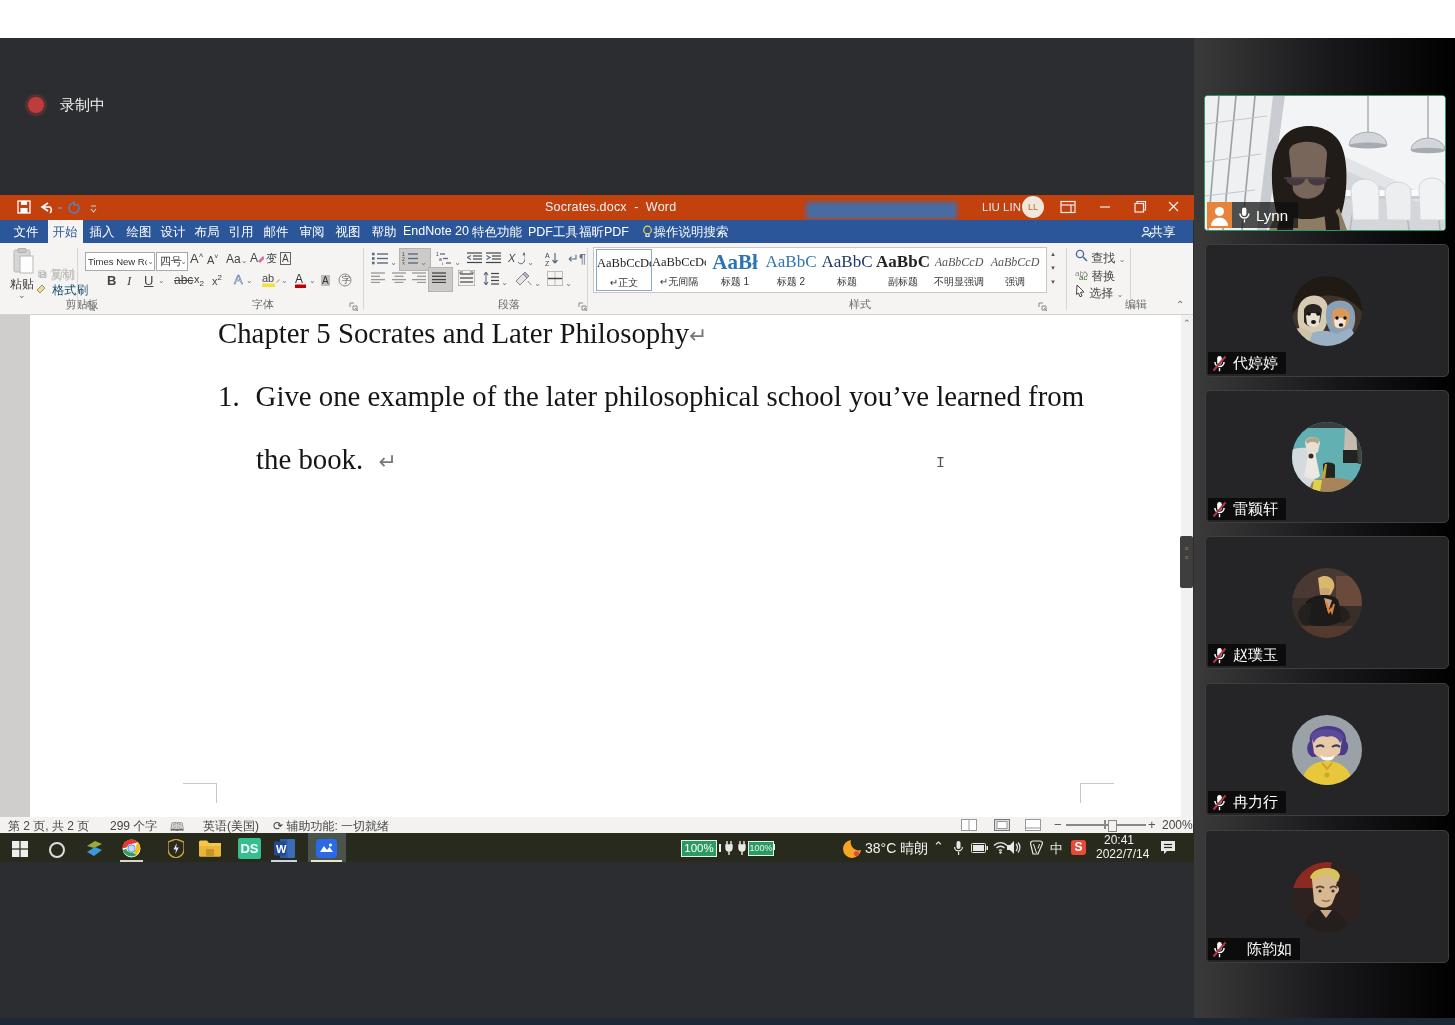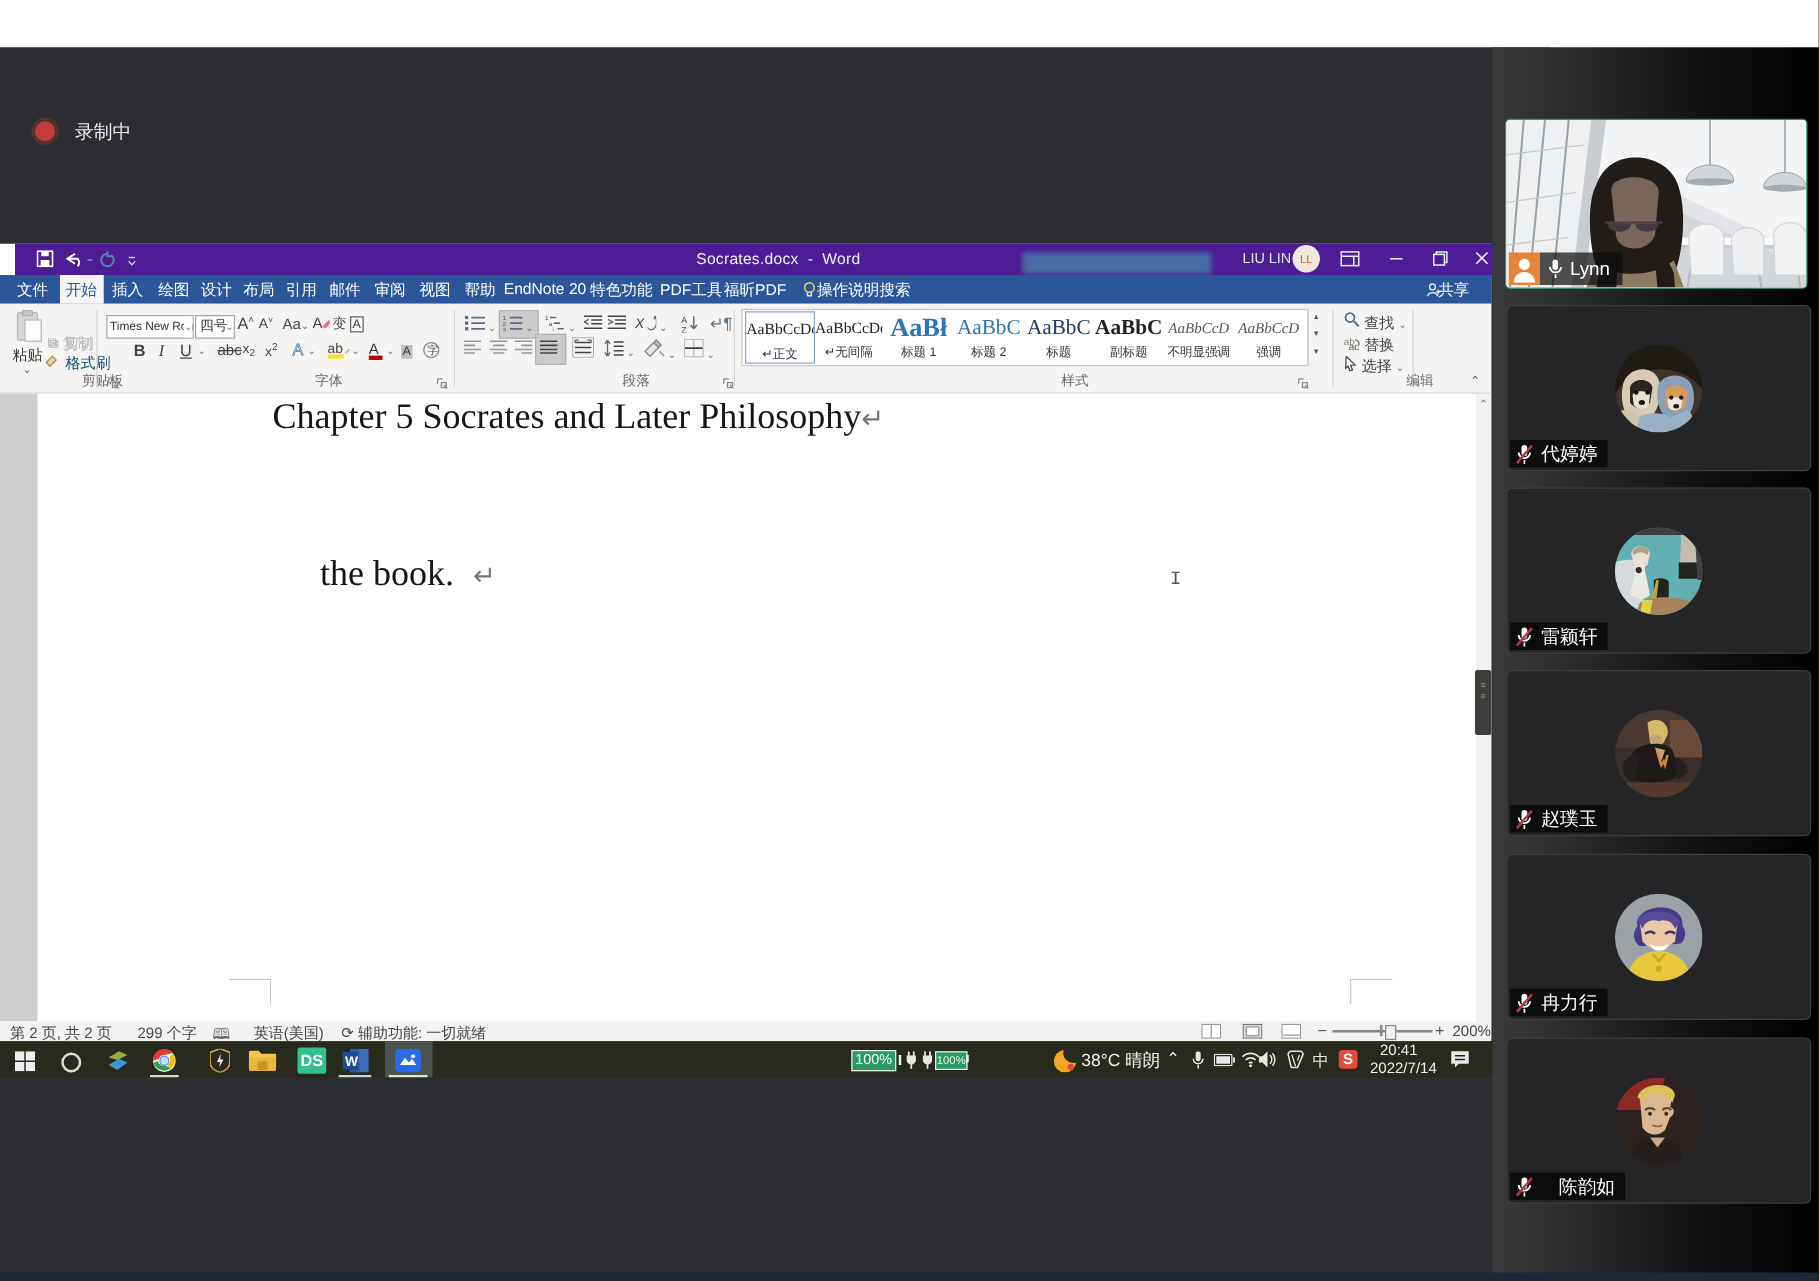--- a/index.html
+++ b/index.html
@@ -7,21 +7,21 @@
 #canvas{position:relative;width:1455px;height:1025px;}
 
 #topbar{left:0;top:0;width:1455px;height:38px;background:#fff;}
 #topbar .t{position:absolute;left:924px;top:9px;width:140px;font-size:17px;color:#1a1a1a;margin-top:47px;}
 
 #stage{left:0;top:38px;width:1194px;height:987px;background:#2b2d30;padding-left:46px;}
 #recdot{left:28px;top:59px;width:16px;height:16px;border-radius:50%;background:#c03c3c;box-shadow:0 0 0 3px #53322f;}
 #rectext{left:60px;top:58px;font-size:15px;color:#f0f0f0;}
 
 #word{left:0;top:157px;width:1193px;height:638px;background:#fff;}
-#wtitle{left:0;top:0;width:1355px;height:25px;background:#4c1d95;margin-left:12px;}
+#wtitle{left:0;top:0;width:1355px;height:25px;background:#c2410c;}
 #wtabs{left:0;top:25px;width:1193px;height:23px;background:#2b579a;}
 #wribbon{left:0;top:48px;width:1193px;height:71px;background:#f5f4f2;border-bottom:1px solid #d3d1ce;}
 #wdoc{left:0;top:120px;width:1181px;height:502px;background:#fff;}
 #wdocleft{left:0;top:120px;width:30px;height:502px;background:#cfcecc;}
 #wscroll{left:1181px;top:120px;width:12px;height:502px;background:#f2f1f0;}
 #wstatus{left:0;top:622px;width:1193px;height:16px;background:#f3f2f1;font-size:12px;color:#454545;}
 .wtab{position:absolute;top:4px;transform:translateX(-50%);font-size:12.5px;color:#fff;white-space:nowrap;}
 .glab{position:absolute;bottom:2px;font-size:11px;color:#6a6a6a;transform:translateX(-50%);margin-left:40px;}
 .gdiv{position:absolute;top:5px;height:62px;width:1px;background:#d8d6d3;}
 .dlauncher{position:absolute;bottom:3px;width:9px;height:9px;}
@@ -361,20 +361,21 @@
               <path d="M9 4 a3 3 0 0 1 3 4" fill="none" stroke="#666"></path>
             </svg> 替换</div>
         <div class="ric" style="left:1075px;top:42px"><svg width="11" height="12" viewBox="0 0 11 12">
               <path d="M2 0 L9 7 L5.5 7.3 L7 11 L5 11.7 L3.6 8 L1.5 9.5 z" fill="#fff" stroke="#444"></path>
             </svg> 选择 <span style="font-size:8px;color:#777">⌄</span></div>
         <span class="glab" style="left:1096px">编辑</span>
         <div class="ric" style="left:1176px;top:56px;font-size:10px;color:#666">⌃</div>
       </div>
       <div class="abs" id="wdoc">
         <div class="abs" style="left:218px;top:2px;font-family:'Liberation Serif',serif;font-size:28.8px;color:#151515;white-space:nowrap">Chapter 5 Socrates and Later Philosophy<span class="pcr">↵</span></div>
+        <div class="abs" style="left:218px;top:65px;font-family:'Liberation Serif',serif;font-size:28.8px;color:#151515;white-space:nowrap">1.<span style="display:inline-block;width:16px"></span>Give one example of the later philosophical school you’ve learned from</div>
         <div class="abs" style="left:256px;top:128px;font-family:'Liberation Serif',serif;font-size:28.8px;color:#151515;white-space:nowrap">the book. <span class="pcr" style="margin-left:8px">↵</span></div>
         <div class="abs" style="left:936px;top:140px;width:9px;height:17px;color:#555;font-size:15px;font-family:'Liberation Mono',monospace">I</div>
         <svg class="abs" style="left:183px;top:468px" width="34" height="20" viewBox="0 0 34 20">
             <path d="M0 0.5 H34 M33.5 0 V20" stroke="#c9c7c5" fill="none"></path>
           </svg>
         <svg class="abs" style="left:1080px;top:468px" width="34" height="20" viewBox="0 0 34 20">
             <path d="M0 0.5 H34 M0.5 0 V20" stroke="#c9c7c5" fill="none"></path>
           </svg>
       </div>
       <div class="abs" id="wdocleft"></div>

